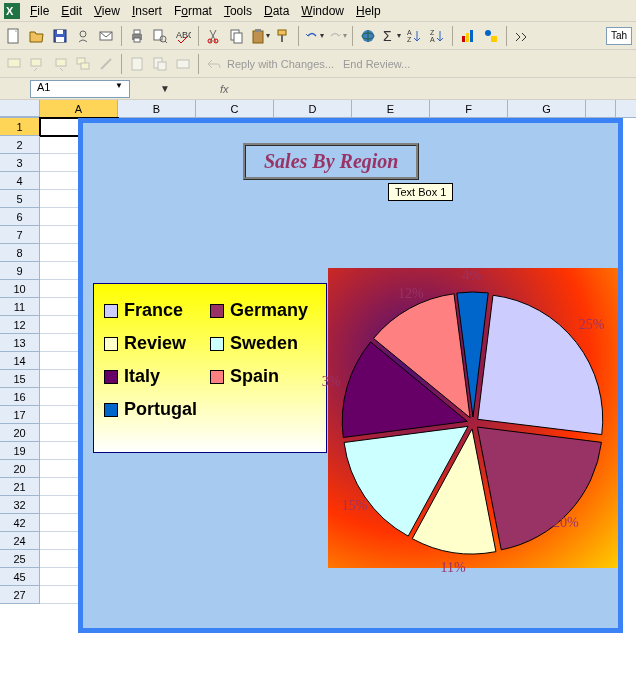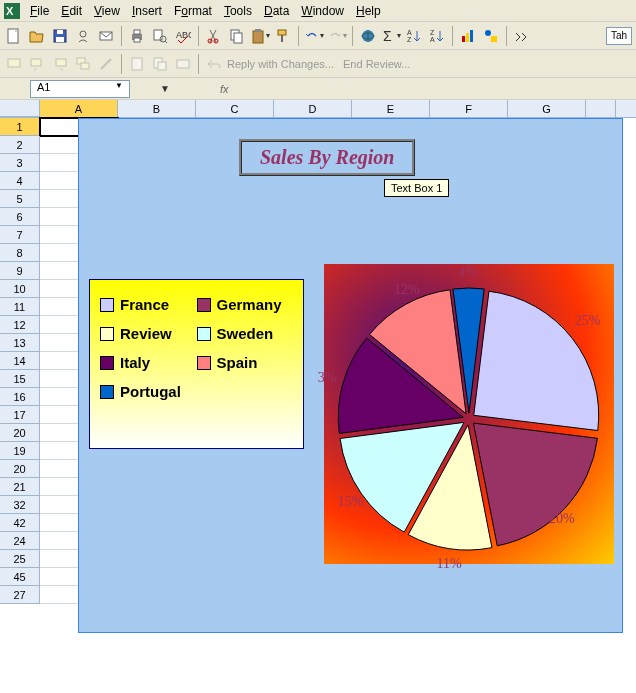--- a/index.html
+++ b/index.html
@@ -27,25 +27,25 @@
 .col-header { width: 78px; text-align: center; font-size: 11px; border-right: 1px solid #9eb6ce; background: #e4ecf7; display: flex; align-items: center; justify-content: center; }
 .col-header.active { background: #ffd558; }
 
 .rows { position: relative; }
 .row { display: flex; height: 18px; }
 .row-header { width: 40px; background: #e4ecf7; border-right: 1px solid #9eb6ce; border-bottom: 1px solid #9eb6ce; text-align: center; font-size: 11px; display: flex; align-items: center; justify-content: center; }
 .row-header.active { background: #ffd558; }
 .cell { width: 78px; border-right: 1px solid #d0d7e5; border-bottom: 1px solid #d0d7e5; }
 .cell.active { outline: 2px solid #000; outline-offset: -1px; }
 
-.chart-obj { position: absolute; left: 78px; top: 18px; width: 545px; height: 515px; background: #a6caf0; border: 1px solid #3b82f6; padding-left: 48px; }
+.chart-obj { position: absolute; left: 78px; top: 18px; width: 545px; height: 515px; background: #a6caf0; border: 5px solid #3b82f6; padding-left: 48px; }
 .chart-title { position: absolute; left: 160px; top: 20px; background: #a6caf0; border: 3px ridge #808080; padding: 4px 18px; font-size: 20px; font-weight: bold; font-style: italic; color: #993366; font-family: 'Times New Roman', serif; }
 .text-box-1 { position: absolute; left: 305px; top: 60px; background: #ffffe1; border: 1px solid #000; padding: 2px 6px; font-size: 11px; }
 
-.legend { position: absolute; left: 10px; top: 160px; width: 215px; height: 170px; background: linear-gradient(to bottom, #ffff00, #ffffff); border: 1px solid #000080; padding: 10px; font-size: 15px; font-weight: bold; }
+.legend { position: absolute; left: 10px; top: 160px; width: 234px; height: 170px; background: linear-gradient(to bottom, #ffff00, #ffffff); border: 1px solid #000080; padding: 10px; font-size: 18px; font-weight: bold; }
 .legend-item { display: flex; align-items: center; margin: 6px 0; width: 50%; float: left; }
 .legend-swatch { width: 14px; height: 14px; border: 1px solid #000; margin-right: 6px; flex-shrink: 0; }
 
 .pie-area { position: absolute; left: 245px; top: 145px; width: 290px; height: 300px; background: radial-gradient(circle at 30% 30%, #4b0e7a, #ff3300 60%, #ffcc00); }
 .pie-svg { position: absolute; left: 5px; top: 5px; }
 .data-label { position: absolute; font-size: 14px; color: #993366; font-family: 'Times New Roman', serif; }
 
 .disabled-ico { opacity: 0.5; }
 </style>
 </head>

